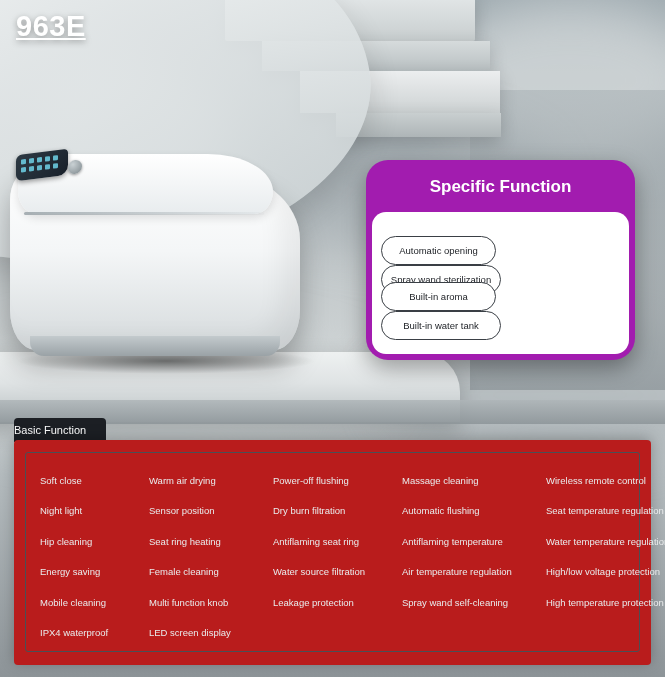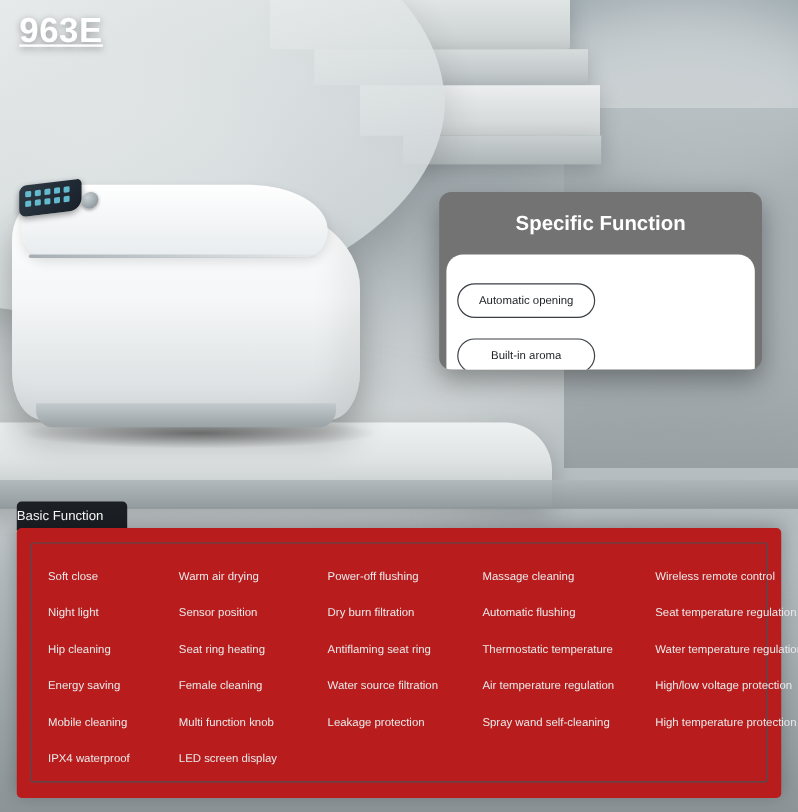--- a/index.html
+++ b/index.html
@@ -162,23 +162,23 @@
     color: #ffffff;
     letter-spacing: .5px;
     text-shadow: 0 2px 6px rgba(0,0,0,.35);
     text-decoration: underline;
   }
 
   
   #specific-card {
     position: absolute;
     left: 366px; top: 160px;
-    width: 269px; height: 148px;
-    background: #737373;
-    border-radius: 10px;
+    width: 269px; height: 200px;
+    background: #a21caf;
+    border-radius: 22px;
     box-shadow: 0 8px 22px rgba(0,0,0,.35);
     overflow: hidden;
   }
   #specific-title {
     position: absolute;
     top: 17px; left: 0; right: 0;
     text-align: center;
     color: #ffffff;
     font-size: 17px;
     font-weight: bold;
@@ -303,20 +303,21 @@
   <div class="t-knob"></div>
 </div>
 
 <div id="model-label">963E</div>
 
 <div id="specific-card">
   <div id="specific-title">Specific Function</div>
   <div id="specific-inner">
     <div class="pill-row r1">
       <div class="pill w1">Automatic opening</div>
+      <div class="pill w2">Spray wand sterilization</div>
     </div>
     <div class="pill-row r2">
       <div class="pill w1">Built-in aroma</div>
       <div class="pill w2">Built-in water tank</div>
     </div>
   </div>
 </div>
 
 <div id="basic-tab">
   <span>Basic Function</span>
@@ -332,21 +333,21 @@
 
       <div class="feature">Night light</div>
       <div class="feature">Sensor position</div>
       <div class="feature">Dry burn filtration</div>
       <div class="feature">Automatic flushing</div>
       <div class="feature">Seat temperature regulation</div>
 
       <div class="feature">Hip cleaning</div>
       <div class="feature">Seat ring heating</div>
       <div class="feature">Antiflaming seat ring</div>
-      <div class="feature">Thermostatic temperature</div>
+      <div class="feature">Antiflaming temperature</div>
       <div class="feature">Water temperature regulation</div>
 
       <div class="feature">Energy saving</div>
       <div class="feature">Female cleaning</div>
       <div class="feature">Water source filtration</div>
       <div class="feature">Air temperature regulation</div>
       <div class="feature">High/low voltage protection</div>
 
       <div class="feature">Mobile cleaning</div>
       <div class="feature">Multi function knob</div>

